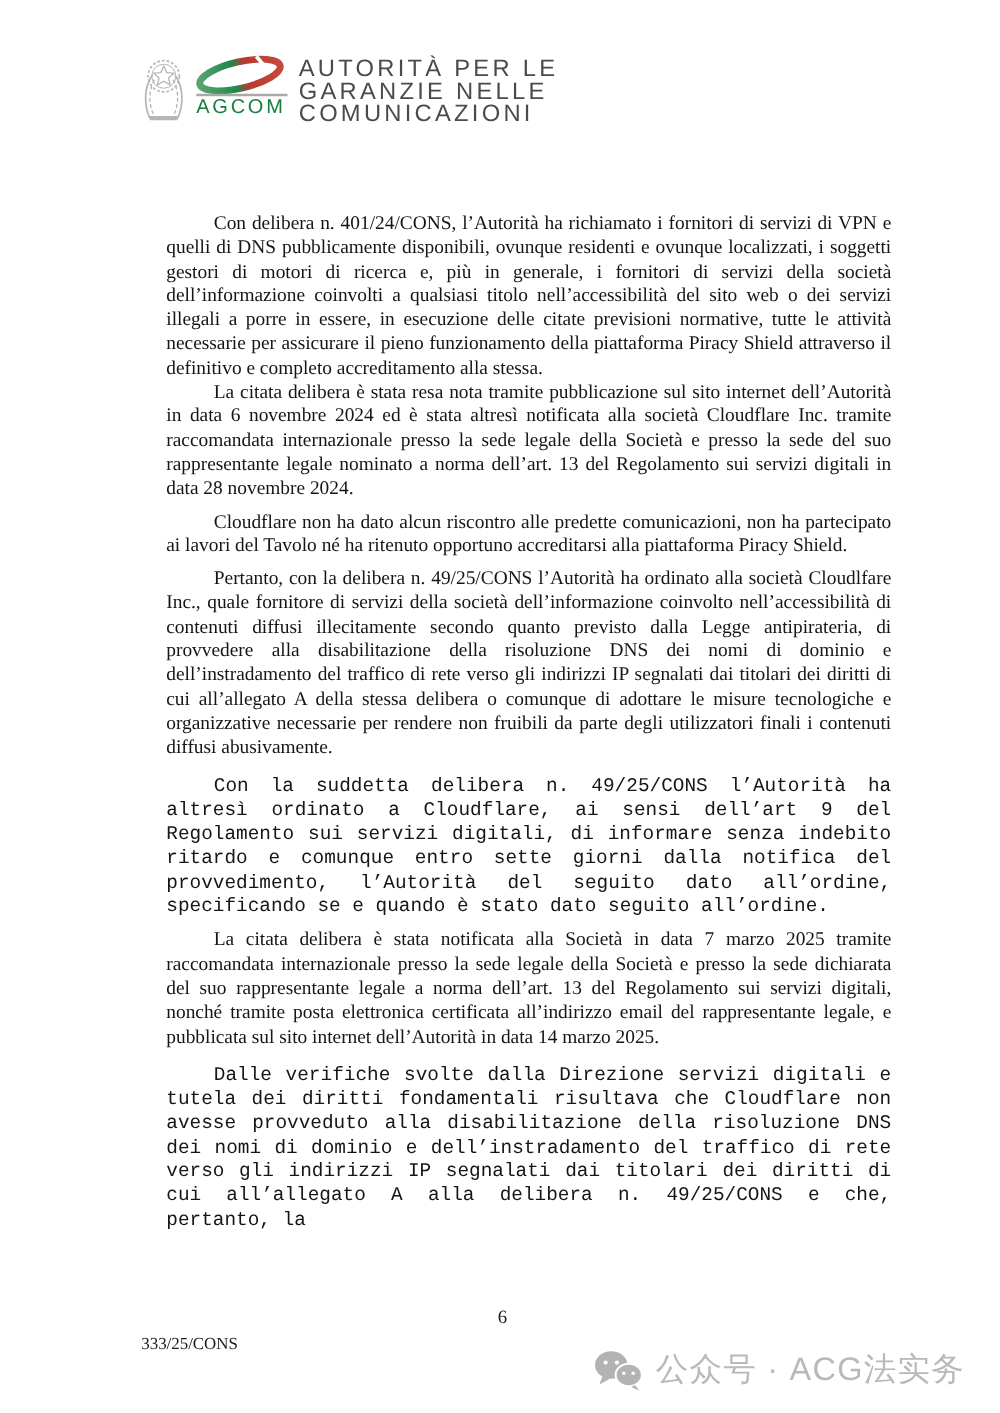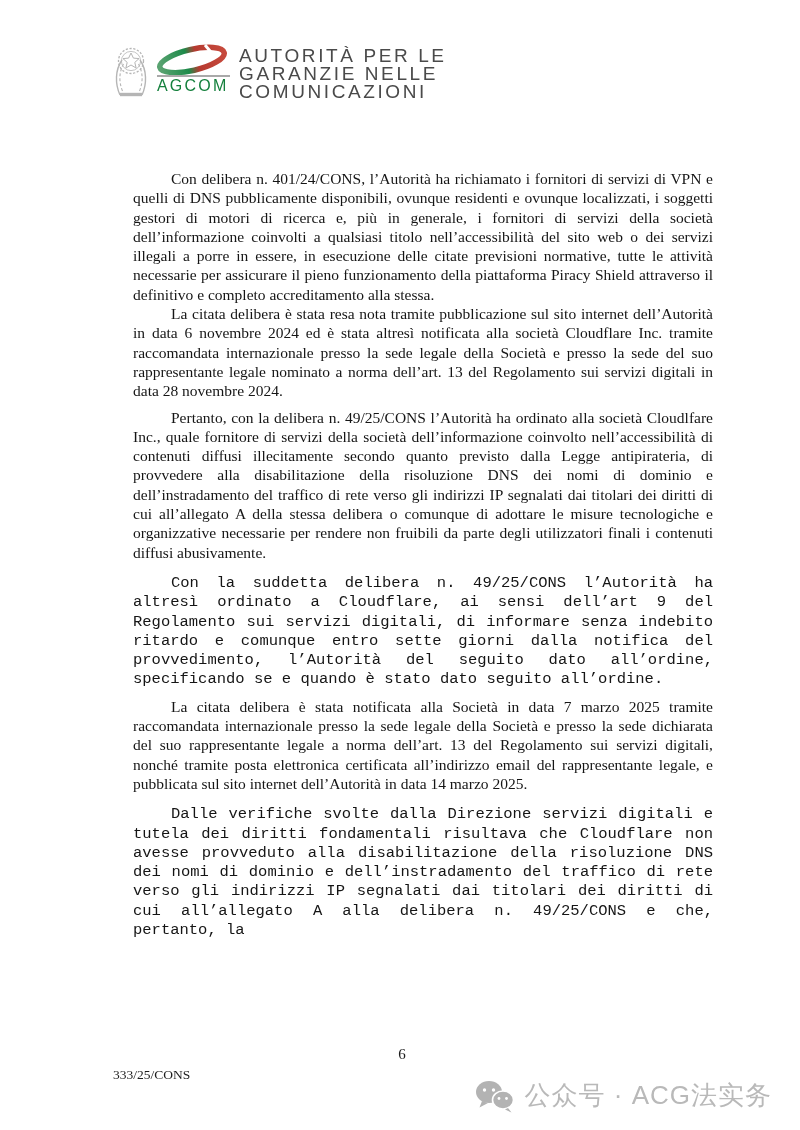--- a/index.html
+++ b/index.html
@@ -111,20 +111,21 @@
     <div class="logo-title">
       <div>AUTORITÀ PER LE</div>
       <div>GARANZIE NELLE</div>
       <div>COMUNICAZIONI</div>
     </div>
   </header>
 
   <main class="content">
     <p>Con delibera n. 401/24/CONS, l’Autorità ha richiamato i fornitori di servizi di VPN e quelli di DNS pubblicamente disponibili, ovunque residenti e ovunque localizzati, i soggetti gestori di motori di ricerca e, più in generale, i fornitori di servizi della società dell’informazione coinvolti a qualsiasi titolo nell’accessibilità del sito web o dei servizi illegali a porre in essere, in esecuzione delle citate previsioni normative, tutte le attività necessarie per assicurare il pieno funzionamento della piattaforma Piracy Shield attraverso il definitivo e completo accreditamento alla stessa.</p>
     <p>La citata delibera è stata resa nota tramite pubblicazione sul sito internet dell’Autorità in data 6 novembre 2024 ed è stata altresì notificata alla società Cloudflare Inc. tramite raccomandata internazionale presso la sede legale della Società e presso la sede del suo rappresentante legale nominato a norma dell’art. 13 del Regolamento sui servizi digitali in data 28 novembre 2024.</p>
+    <p class="gap-s">Cloudflare non ha dato alcun riscontro alle predette comunicazioni, non ha partecipato ai lavori del Tavolo né ha ritenuto opportuno accreditarsi alla piattaforma Piracy Shield.</p>
     <p class="gap-s">Pertanto, con la delibera n. 49/25/CONS l’Autorità ha ordinato alla società Cloudlfare Inc., quale fornitore di servizi della società dell’informazione coinvolto nell’accessibilità di contenuti diffusi illecitamente secondo quanto previsto dalla Legge antipirateria, di provvedere alla disabilitazione della risoluzione DNS dei nomi di dominio e dell’instradamento del traffico di rete verso gli indirizzi IP segnalati dai titolari dei diritti di cui all’allegato A della stessa delibera o comunque di adottare le misure tecnologiche e organizzative necessarie per rendere non fruibili da parte degli utilizzatori finali i contenuti diffusi abusivamente.</p>
     <p class="gap-m">Con la suddetta delibera n. 49/25/CONS l’Autorità ha altresì ordinato a Cloudflare, ai sensi dell’art 9 del Regolamento sui servizi digitali, di informare senza indebito ritardo e comunque entro sette giorni dalla notifica del provvedimento, l’Autorità del seguito dato all’ordine, specificando se e quando è stato dato seguito all’ordine.</p>
     <p class="gap-s">La citata delibera è stata notificata alla Società in data 7 marzo 2025 tramite raccomandata internazionale presso la sede legale della Società e presso la sede dichiarata del suo rappresentante legale a norma dell’art. 13 del Regolamento sui servizi digitali, nonché tramite posta elettronica certificata all’indirizzo email del rappresentante legale, e pubblicata sul sito internet dell’Autorità in data 14 marzo 2025.</p>
     <p class="gap-m">Dalle verifiche svolte dalla Direzione servizi digitali e tutela dei diritti fondamentali risultava che Cloudflare non avesse provveduto alla disabilitazione della risoluzione DNS dei nomi di dominio e dell’instradamento del traffico di rete verso gli indirizzi IP segnalati dai titolari dei diritti di cui all’allegato A alla delibera n. 49/25/CONS e che, pertanto, la</p>
   </main>
 
   <div class="page-num">6</div>
   <div class="doc-ref">333/25/CONS</div>
 
   <div class="watermark">

